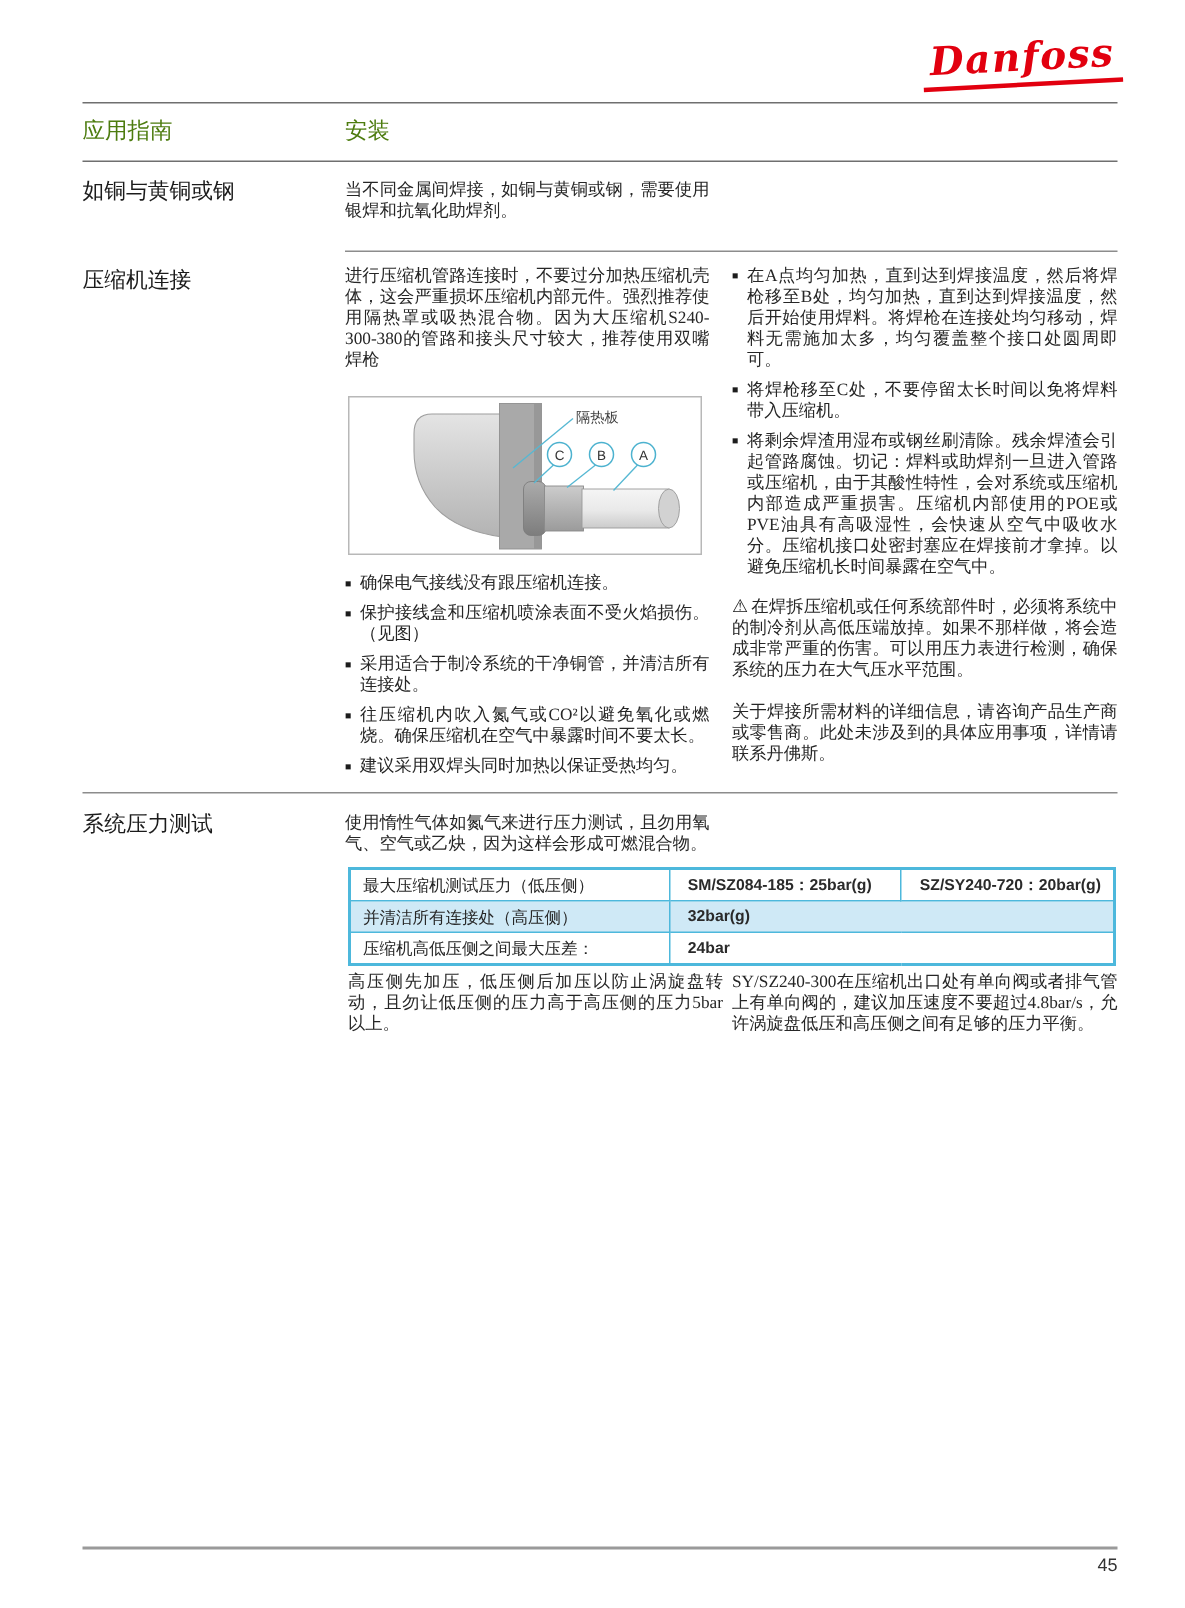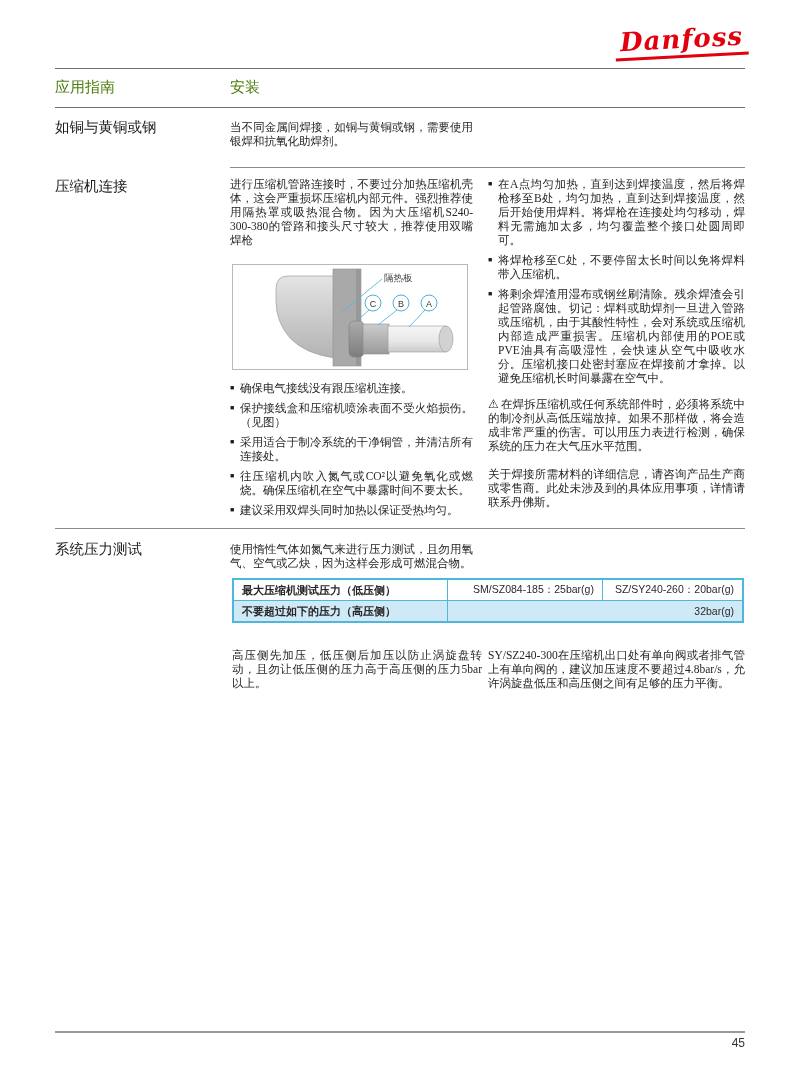--- a/index.html
+++ b/index.html
@@ -49,24 +49,24 @@
   .bullet .sq { flex:0 0 10px; font-size:7px; line-height:14px; color:#1c1c1c; }
   .bullet .bt { flex:1; }
   .warning-para { margin-top:12px; }
   .warning-glyph { font-family:"DejaVu Sans",sans-serif; font-size:12px; margin-right:2px; color:#111; }
   .note-para { margin-top:14px; }
 
   .figure { margin:9px 0 2px 2px; width:236px; height:106px; }
 
   #s3-table { position:absolute; top:578px; left:232px; width:512px;
     border-collapse:collapse; font-size:11px; border:2px solid #4db8dc; }
-  #s3-table td { border:1px solid #4db8dc; height:18px; padding:1px 8px; white-space:nowrap;font-weight:bold; }
+  #s3-table td { border:1px solid #4db8dc; height:18px; padding:1px 8px; white-space:nowrap; }
   #s3-table td.lbl { width:212px; text-align:left; }
-  #s3-table td.val { text-align:right; font-family:"Liberation Sans","DejaVu Sans",sans-serif;
-    font-weight:normal; font-size:10.5px; color:#2a2a2a;padding-left:12px; }
+  #s3-table td.val { text-align:left; font-family:"Liberation Sans","DejaVu Sans",sans-serif;
+    font-weight:bold; font-size:10.5px; color:#2a2a2a;padding-left:12px; }
   #s3-table tr.alt td { background:#cfe9f6; }
 
   .page-num { position:absolute; top:1036px; right:45px; font-size:12px; color:#333;
     font-family:"Liberation Sans","DejaVu Sans",sans-serif; }
 
   svg text { font-family:"Liberation Sans","DejaVu Sans",sans-serif; }
 </style>
 </head>
 <body>
 
@@ -179,25 +179,29 @@
   <div class="rule" id="rule-s3"></div>
 
   <div class="sec-title" id="s3-title">系统压力测试</div>
   <div class="col" id="s3-mid">使用惰性气体如氮气来进行压力测试，且勿用氧气、空气或乙炔，因为这样会形成可燃混合物。</div>
 
   <table id="s3-table">
     <tbody>
         <tr>
       <td class="lbl">最大压缩机测试压力（低压侧）</td>
       <td class="val" style="width:138px;">SM/SZ084-185：25bar(g)</td>
-      <td class="val">SZ/SY240-260：20bar(g)</td>
+      <td class="val">SZ/SY240-720：20bar(g)</td>
     </tr>
     <tr class="alt">
-      <td class="lbl">不要超过如下的压力（高压侧）</td>
+      <td class="lbl">并清洁所有连接处（高压侧）</td>
       <td class="val" colspan="2">32bar(g)</td>
+    </tr>
+    <tr>
+      <td class="lbl">压缩机高低压侧之间最大压差：</td>
+      <td class="val" colspan="2">24bar</td>
     </tr>
   </tbody>
     </table>
 
   <div class="col" id="s3-foot-left">高压侧先加压，低压侧后加压以防止涡旋盘转动，且勿让低压侧的压力高于高压侧的压力5bar以上。</div>
   <div class="col" id="s3-foot-right">SY/SZ240-300在压缩机出口处有单向阀或者排气管上有单向阀的，建议加压速度不要超过4.8bar/s，允许涡旋盘低压和高压侧之间有足够的压力平衡。</div>
 
   <div class="rule" id="rule-bottom"></div>
   <div class="page-num">45</div>
 

